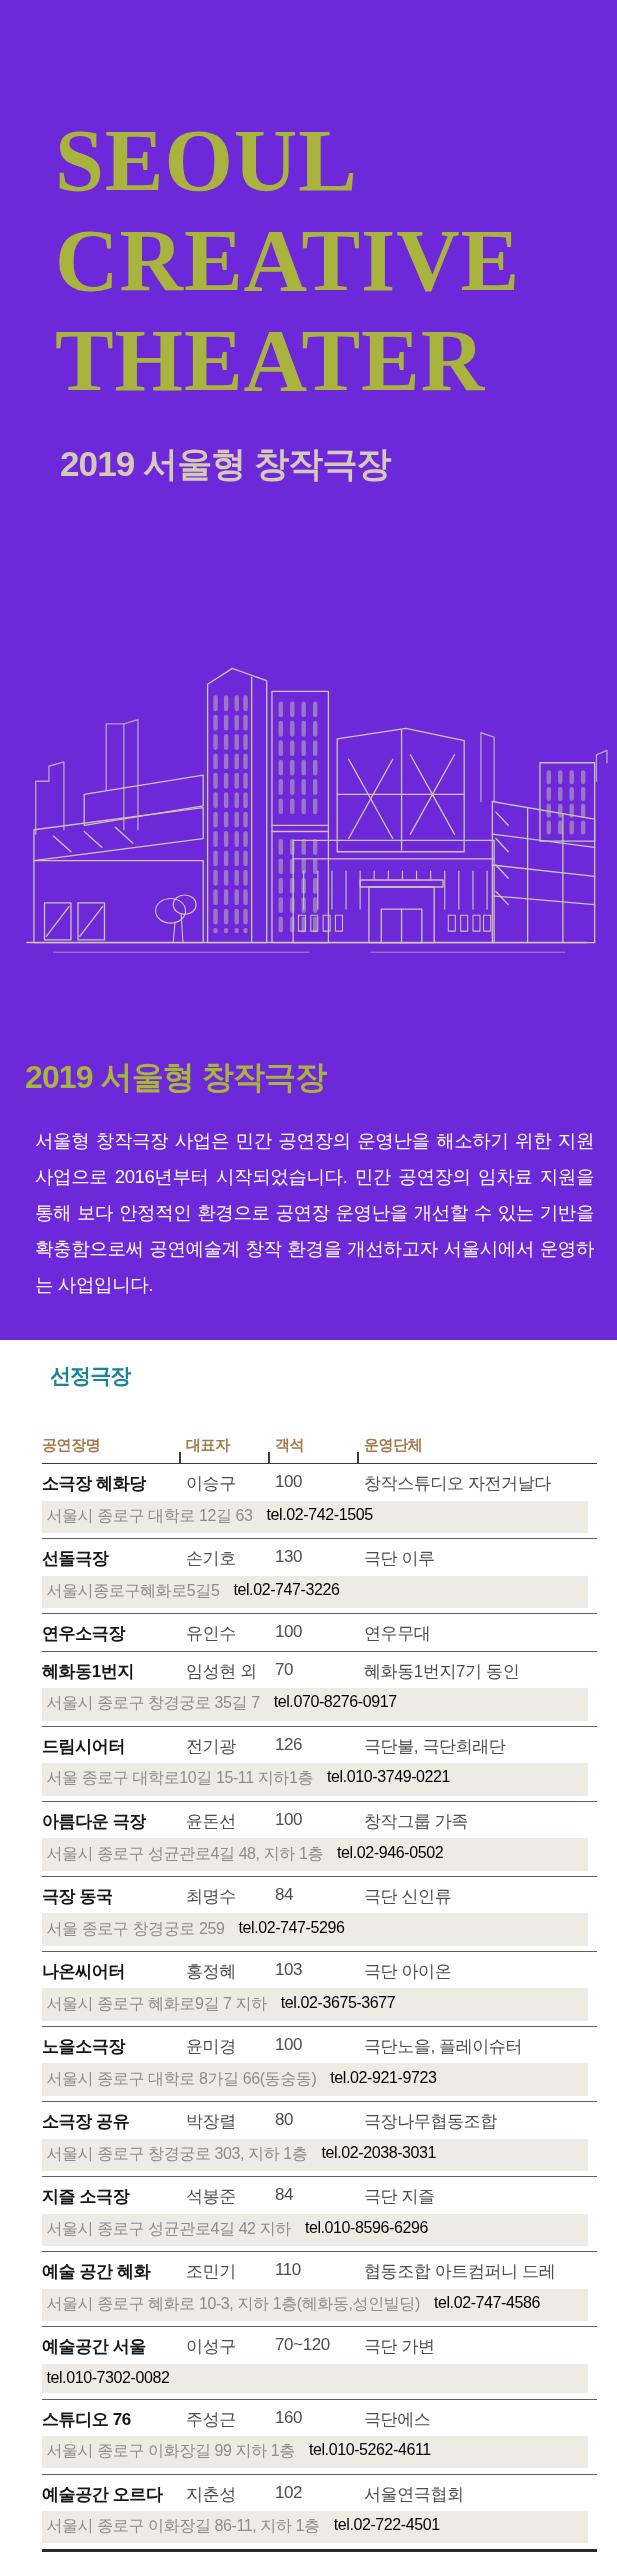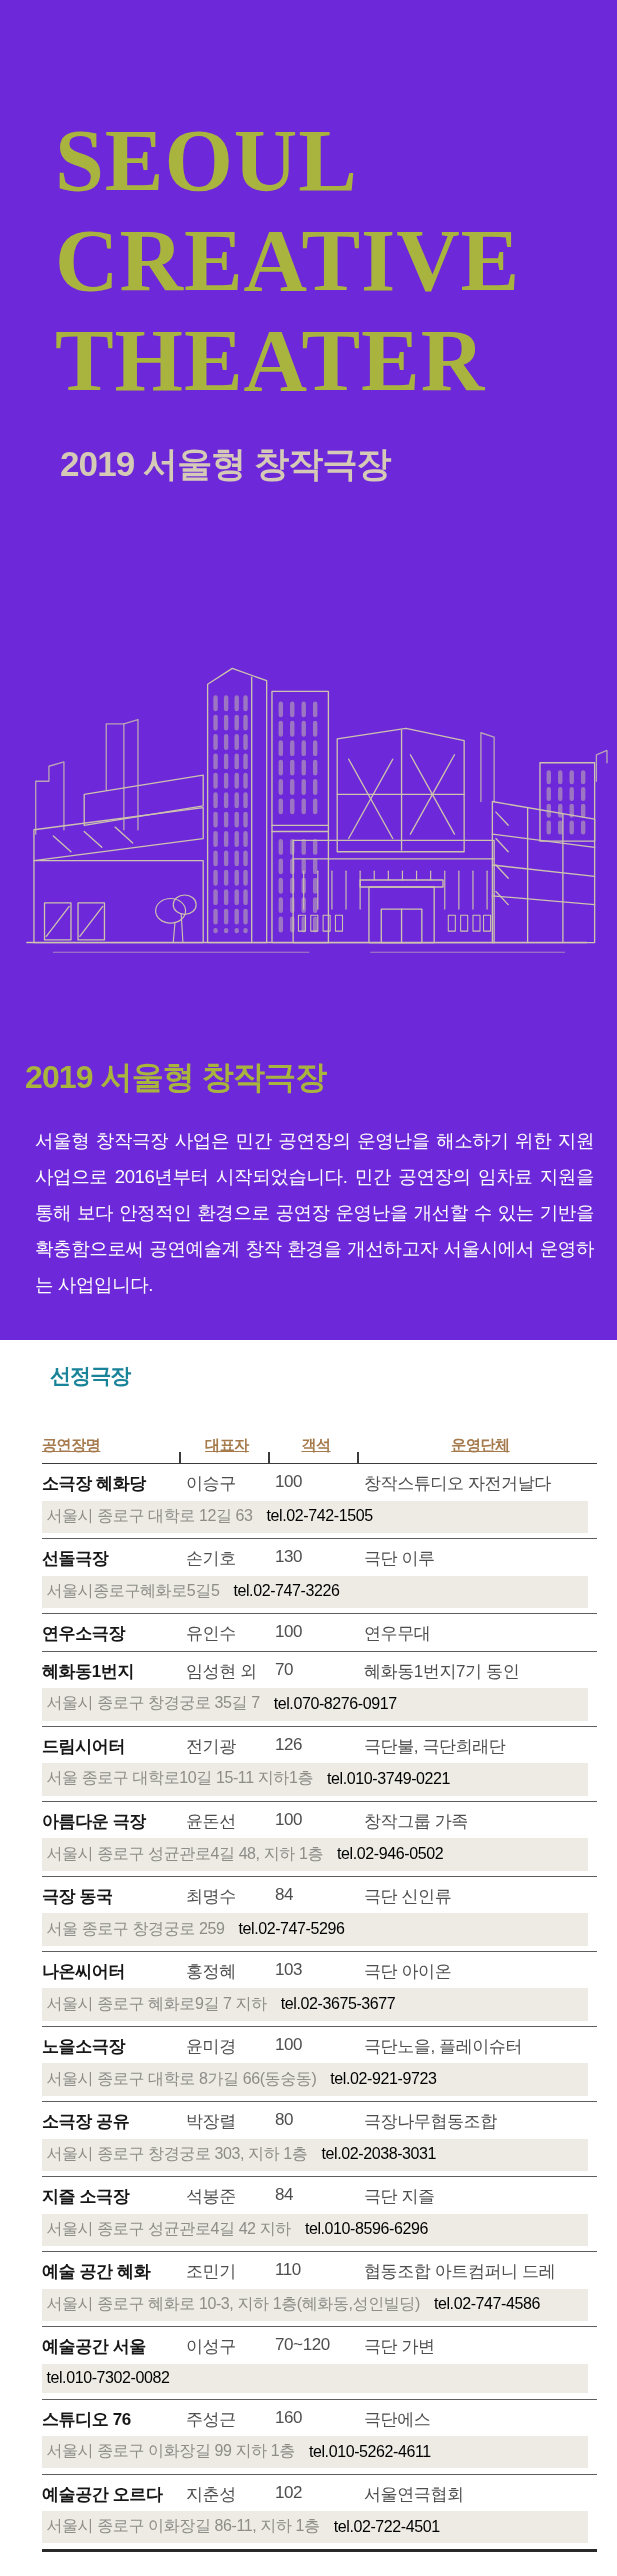--- a/index.html
+++ b/index.html
@@ -55,40 +55,39 @@
     margin:0 0 41px 8px;
     font-size:21px;font-weight:bold;letter-spacing:-0.9px;
     color:#19839a;
   }
   .thead{
     display:grid;grid-template-columns:137px 89px 89px 1fr;
     padding:5.3px 0 8px 0;
     border-bottom:1.8px solid #3b3b3b;
     font-size:15px;font-weight:bold;letter-spacing:-0.4px;
     color:#a57a4c;
-    text-decoration:underline;
   }
   .thead .th{position:relative;}
-  .thead .th + .th{padding-left:7px;text-align:center;}
+  .thead .th + .th{padding-left:7px;}
   .thead .th + .th::before{
     content:"";position:absolute;left:0;bottom:-8px;width:1.8px;height:11.5px;
     background:#3b3b3b;
   }
   .entry{border-bottom:1.8px solid #5e5e5e;}
   .entry:last-child{border-bottom:3.5px solid #2a2a2a;}
   .entry .main{
     display:grid;grid-template-columns:137px 89px 89px 1fr;
     padding:8px 0 5.3px 0;
     font-size:17px;letter-spacing:-0.4px;
     color:#4e4e4e;
   }
   .entry .main .cell + .cell{padding-left:7px;}
   .entry .main .name{font-weight:bold;color:#161616;}
   .addr{
-    display:flex;align-items:center;gap:14px;
+    display:flex;align-items:flex-start;gap:14px;
     margin:0 8.8px 5.3px 0;
     padding:5.3px 7px 6.2px 4.4px;
     background:#edebe4;
     font-size:16px;letter-spacing:-0.4px;
     color:#8e8d88;
     white-space:nowrap;
   }
   .addr .tel-text{color:#000000;}
 </style>
 </head>

